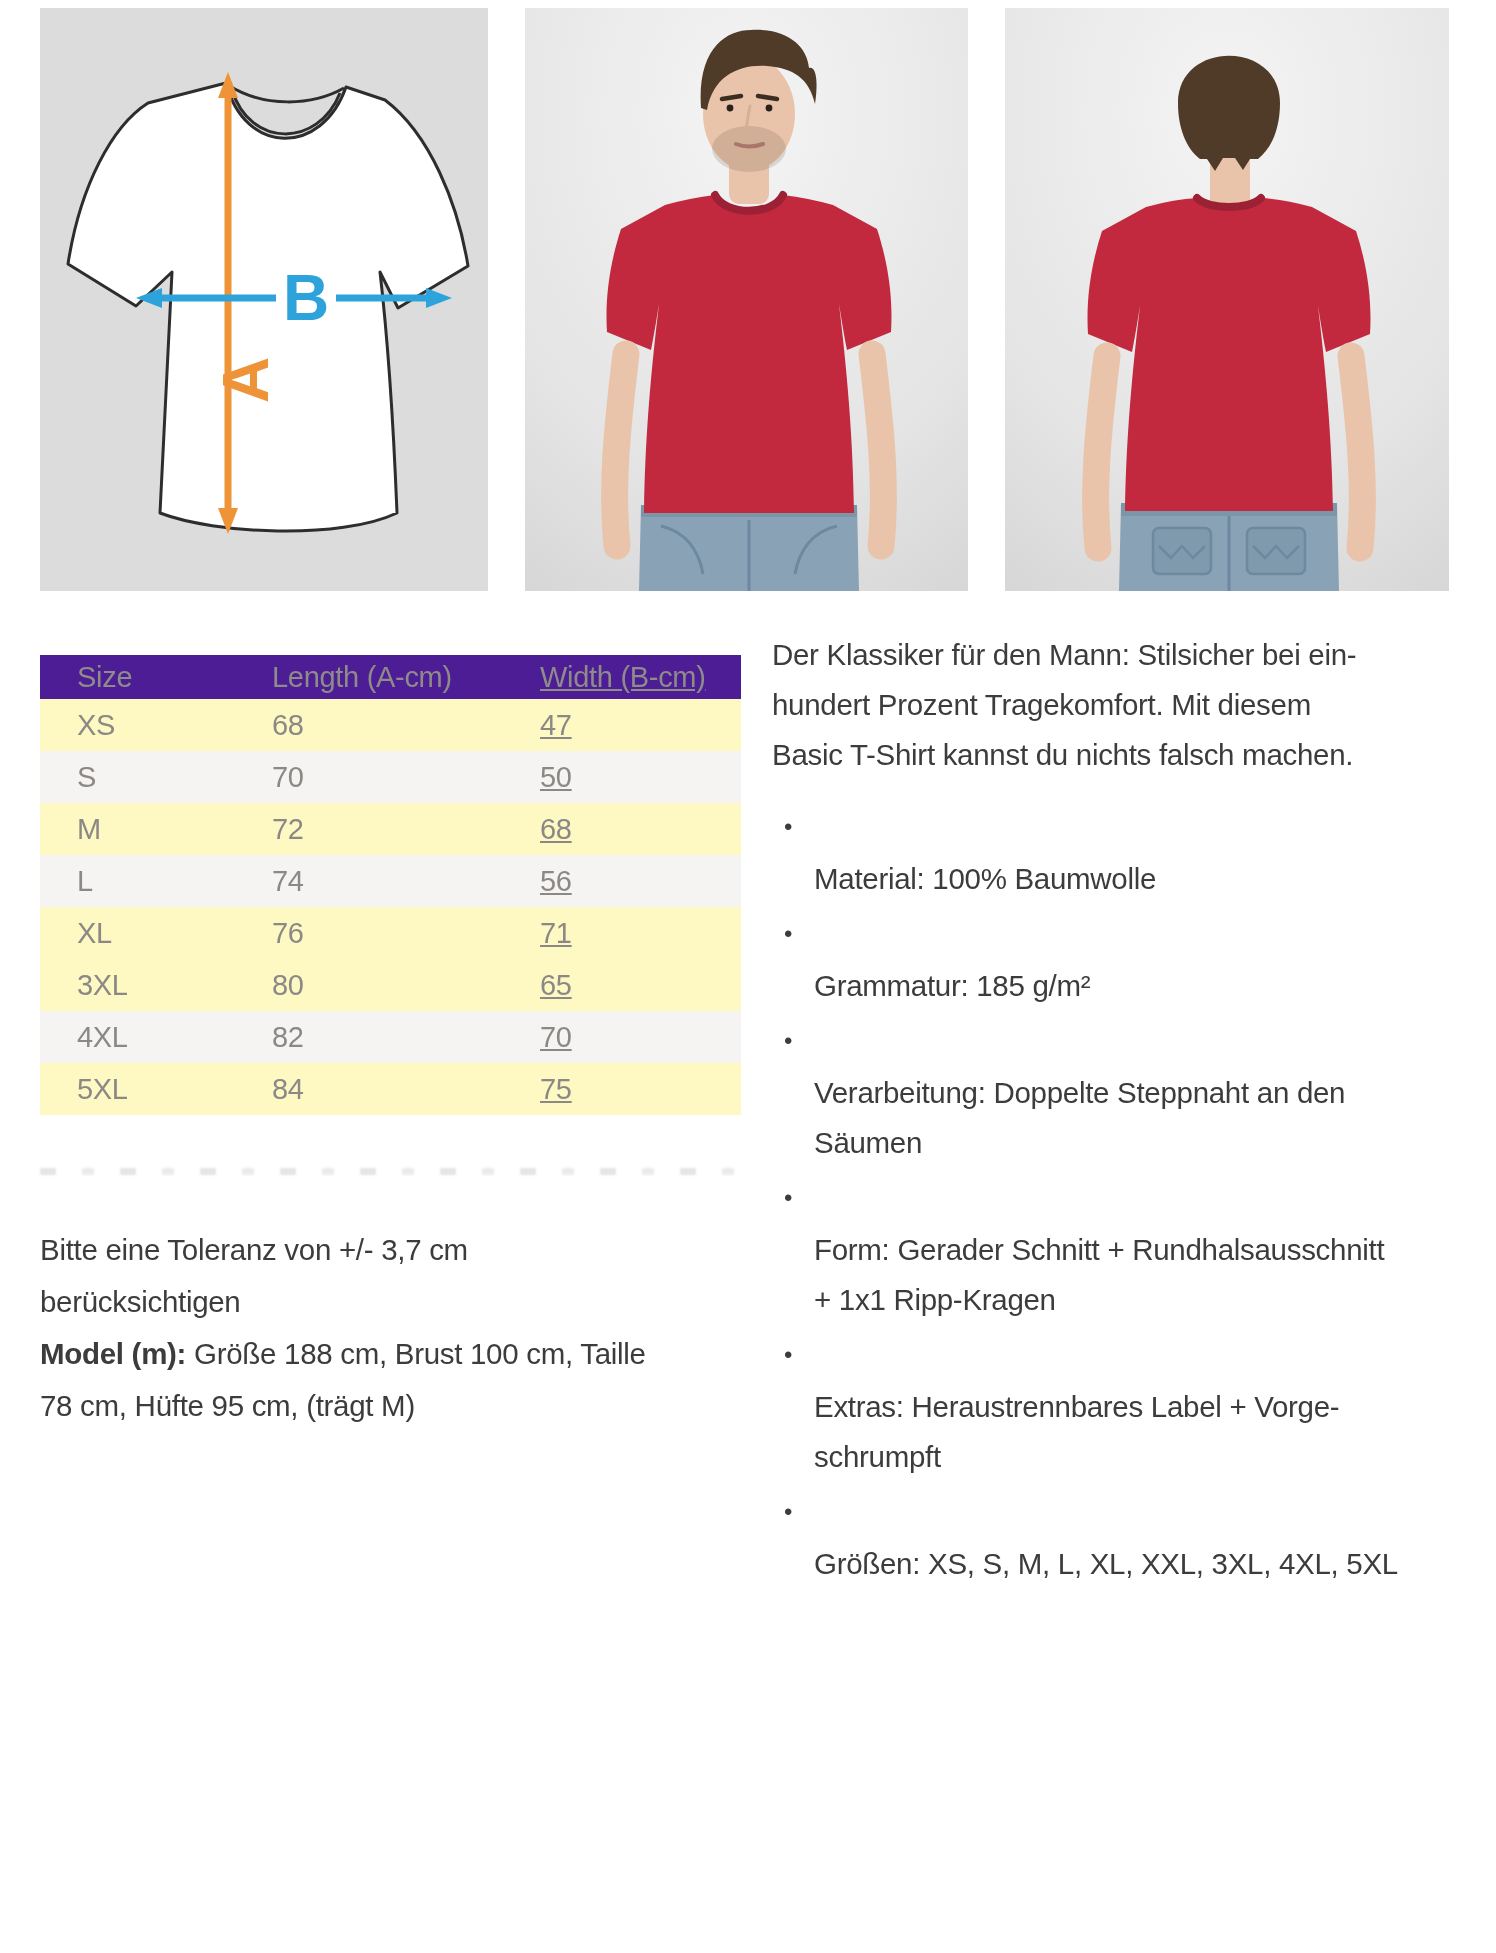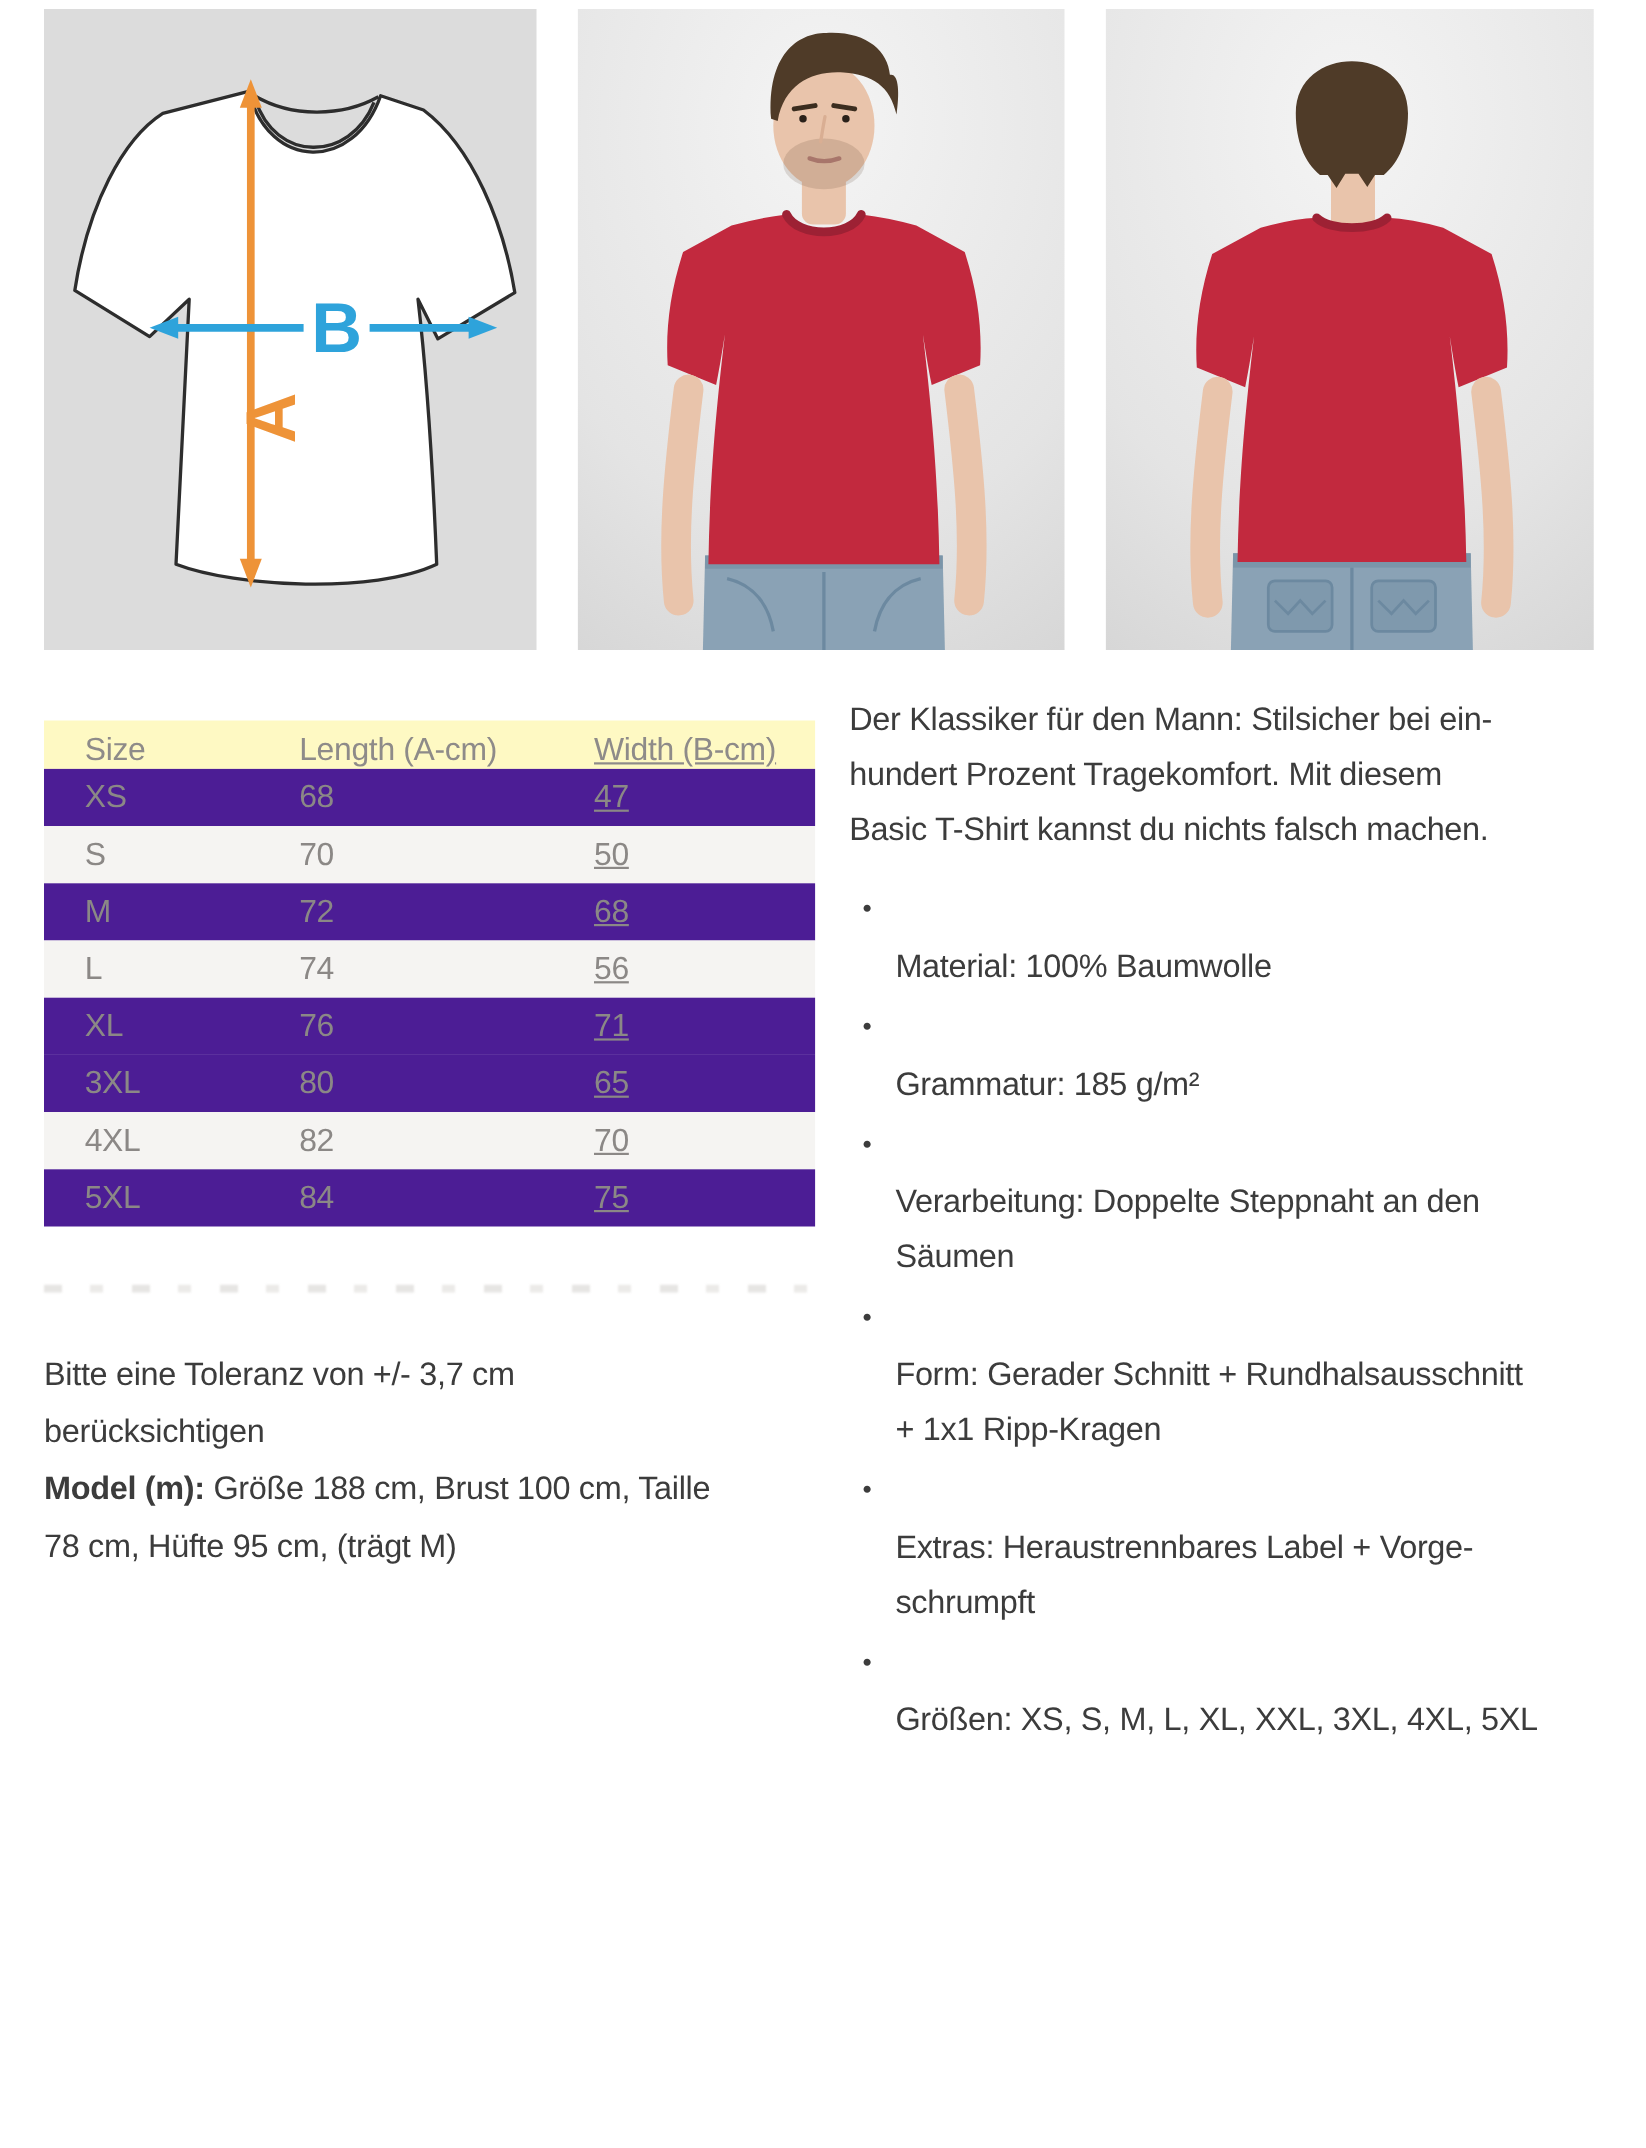--- a/index.html
+++ b/index.html
@@ -15,22 +15,22 @@
   #panel-front{left:525px;width:443px;}
   #panel-back{left:1005px;width:444px;}
   .panel svg{display:block;}
 
   
   .size-table{
     position:absolute;left:40px;top:655px;width:701px;
     font-size:29px;letter-spacing:-0.3px;color:#8b8886;
   }
   .t-row{display:flex;align-items:center;height:52px;}
-  .t-header{height:44px;background:#fef9c3;color:#8e8b89;align-items:flex-end;}
-  .row-odd{background:#4c1d95;}
+  .t-header{height:44px;background:#4c1d95;color:#8e8b89;}
+  .row-odd{background:#fef9c3;}
   .row-even{background:#f5f4f2;}
   .c1{width:232px;padding-left:37px;}
   .c2{width:268px;}
   .c3{flex:1;text-decoration:underline;}
 
   
   .clipped-row{
     position:absolute;left:40px;top:1168px;width:701px;height:7px;overflow:hidden;
     background:repeating-linear-gradient(90deg,#c9c6c2 0 16px,transparent 16px 42px,
                #d4d1cd 42px 54px,transparent 54px 80px);

